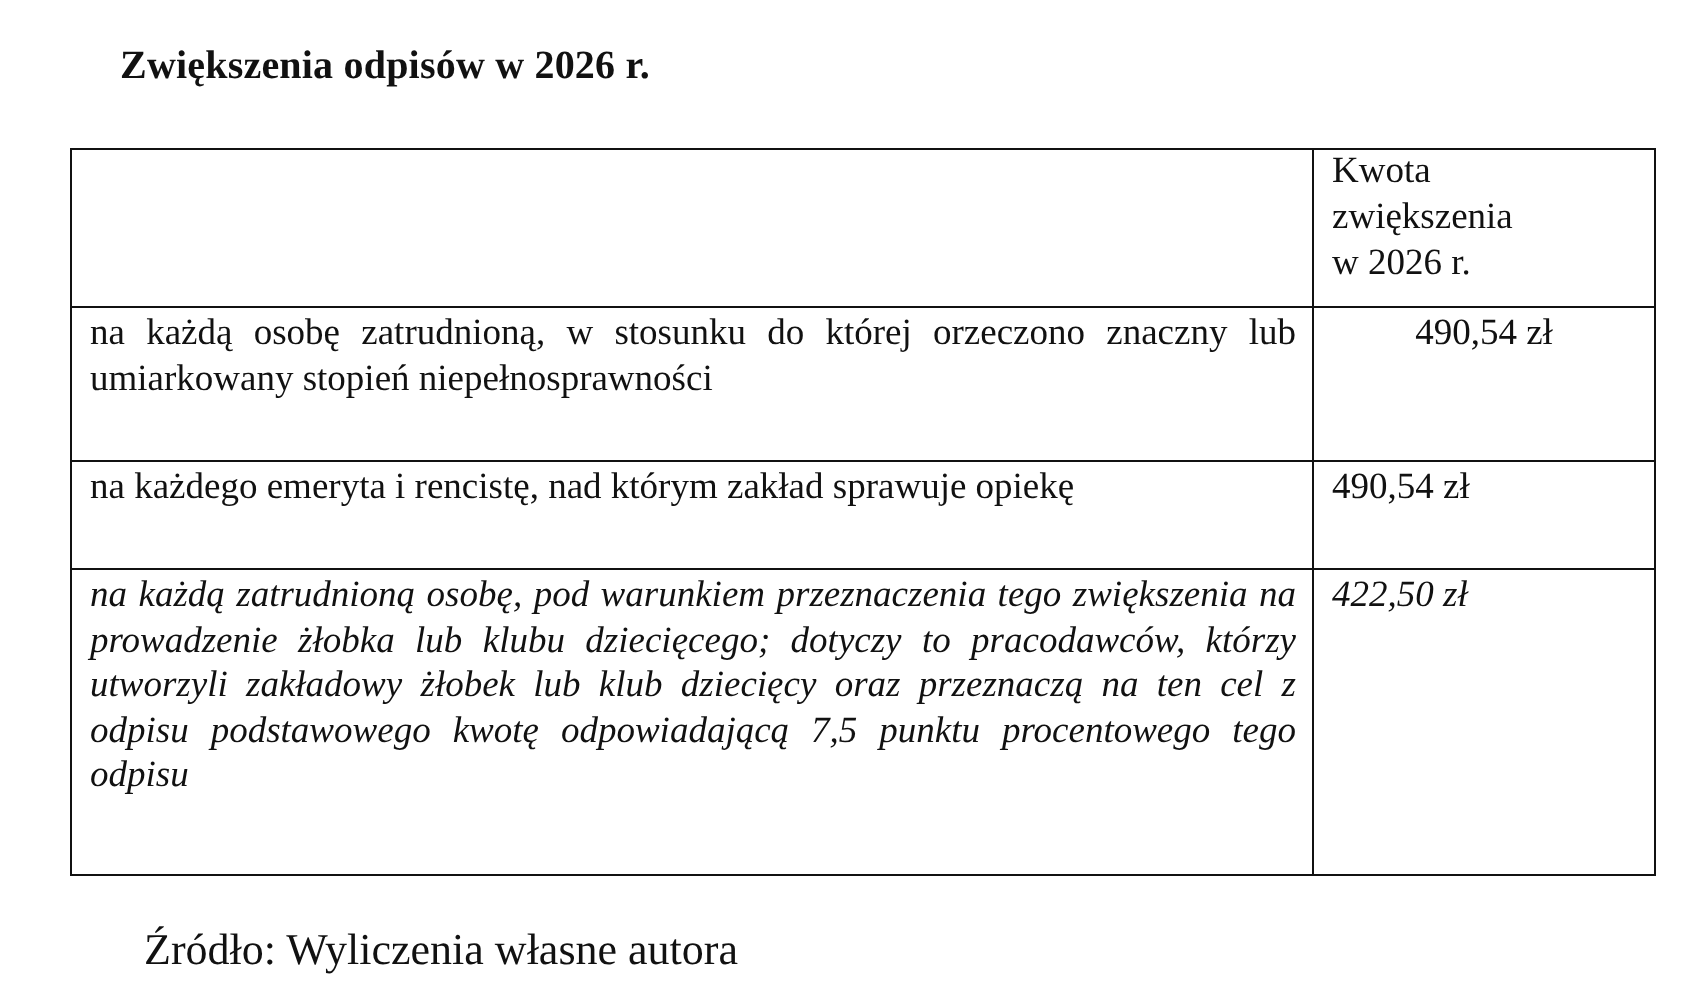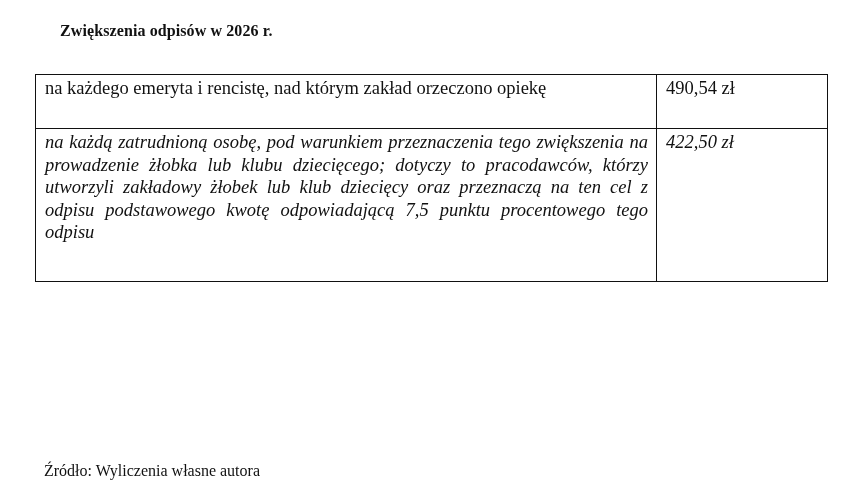--- a/index.html
+++ b/index.html
@@ -1,44 +1,56 @@
 <!DOCTYPE html>
 <html><head>
 <meta charset="utf-8">
 <style>
   html, body { margin:0; padding:0; background:#ffffff; }
   body { width:845px; height:493px; position:relative; overflow:hidden;
          font-family:"Liberation Serif","DejaVu Serif",serif; color:#111; }
-  .title { position:absolute; left:60px; top:22px; font-weight:bold; font-size:16px; letter-spacing:0.1px; }
+  .title { position:absolute; left:60px; top:22px; font-weight:bold; font-size:20px; letter-spacing:0.1px; }
   table { position:absolute; left:35px; top:74px; border-collapse:collapse; width:792px; table-layout:fixed; }
   td { border:1.5px solid #111; vertical-align:top; font-size:18.5px; line-height:22.5px; padding:2px 8px 0 9px; }
   col.c1 { width:621px; }
   col.c2 { width:171px; }
   tr.r0 td { height:76px; }
   tr.r1 td { height:74px; }
   tr.r2 td { height:51px; }
   tr.r3 td { height:150px;font-style:italic; }
   .just { text-align:justify; }
   .hdr { padding-top:0px; line-height:23px; }
   .center { text-align:center; padding-left:0; padding-right:0; }
-  .source { position:absolute; left:44px; top:462px; font-size:16px; }
+  .source { position:absolute; left:72px; top:462px; font-size:22px; }
 </style>
 </head>
 <body>
 
 <div class="title">Zwiększenia odpisów w 2026 r.</div>
 
 <table>
   <colgroup>
       <col class="c1">
       <col class="c2">
     </colgroup>
   <tbody>
+      <tr class="r0">
+    <td></td>
+    <td class="hdr">
+      <div>Kwota</div>
+      <div>zwiększenia</div>
+      <div>w 2026 r.</div>
+    </td>
+  </tr>
+  <tr class="r1">
+    <td class="just">na każdą osobę zatrudnioną, w stosunku do której orzeczono znaczny lub umiarkowany stopień niepełnosprawności</td>
+    <td class="center">490,54 zł</td>
+  </tr>
   <tr class="r2">
-    <td class="just">na każdego emeryta i rencistę, nad którym zakład orzeczono opiekę</td>
+    <td class="just">na każdego emeryta i rencistę, nad którym zakład sprawuje opiekę</td>
     <td>490,54 zł</td>
   </tr>
   <tr class="r3">
     <td class="just">na każdą zatrudnioną osobę, pod warunkiem przeznaczenia  tego zwiększenia na prowadzenie żłobka lub klubu dziecięcego; dotyczy to pracodawców, którzy utworzyli zakładowy żłobek lub klub dziecięcy oraz przeznaczą na ten cel z odpisu podstawowego kwotę odpowiadającą 7,5 punktu procentowego tego odpisu</td>
     <td>422,50 zł</td>
   </tr>
 </tbody>
   </table>
 
 <div class="source">Źródło: Wyliczenia własne autora</div>

